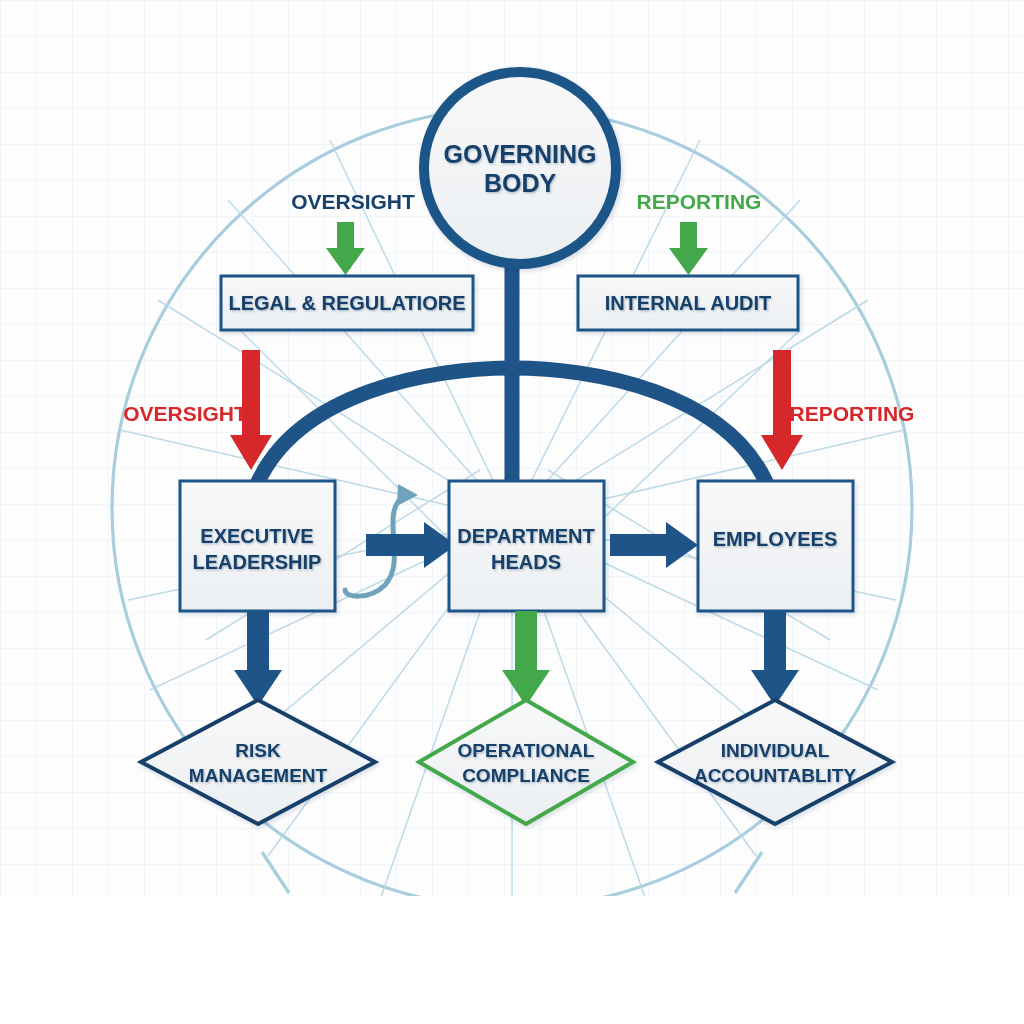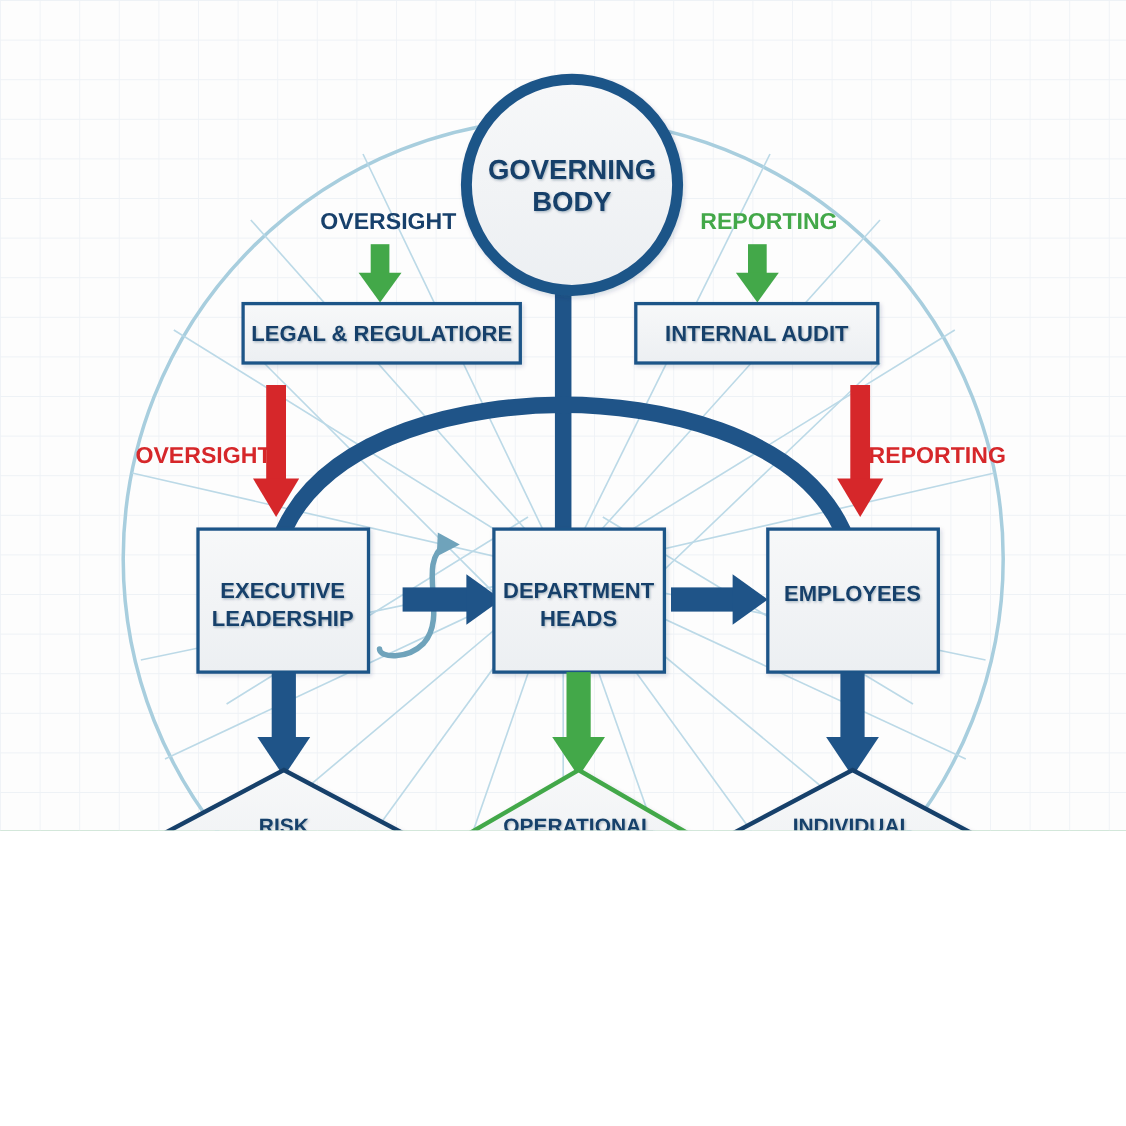--- a/index.html
+++ b/index.html
@@ -3,23 +3,23 @@
 <meta charset="utf-8">
 <style>
   html, body {
     margin: 0;
     padding: 0;
     background: #ffffff;
   }
   #stage {
     position: relative;
     width: 1024px;
-    height: 755px;
+    height: 896px;
     overflow: hidden;
-    background: #15803d;
+    background: #3b82f6;
     font-family: "Liberation Sans", sans-serif;
   }
   #diagram-svg {
     position: absolute;
     left: 0;
     top: 0;
     width: 1024px;
     height: 1024px;
   }
   .node-label {

